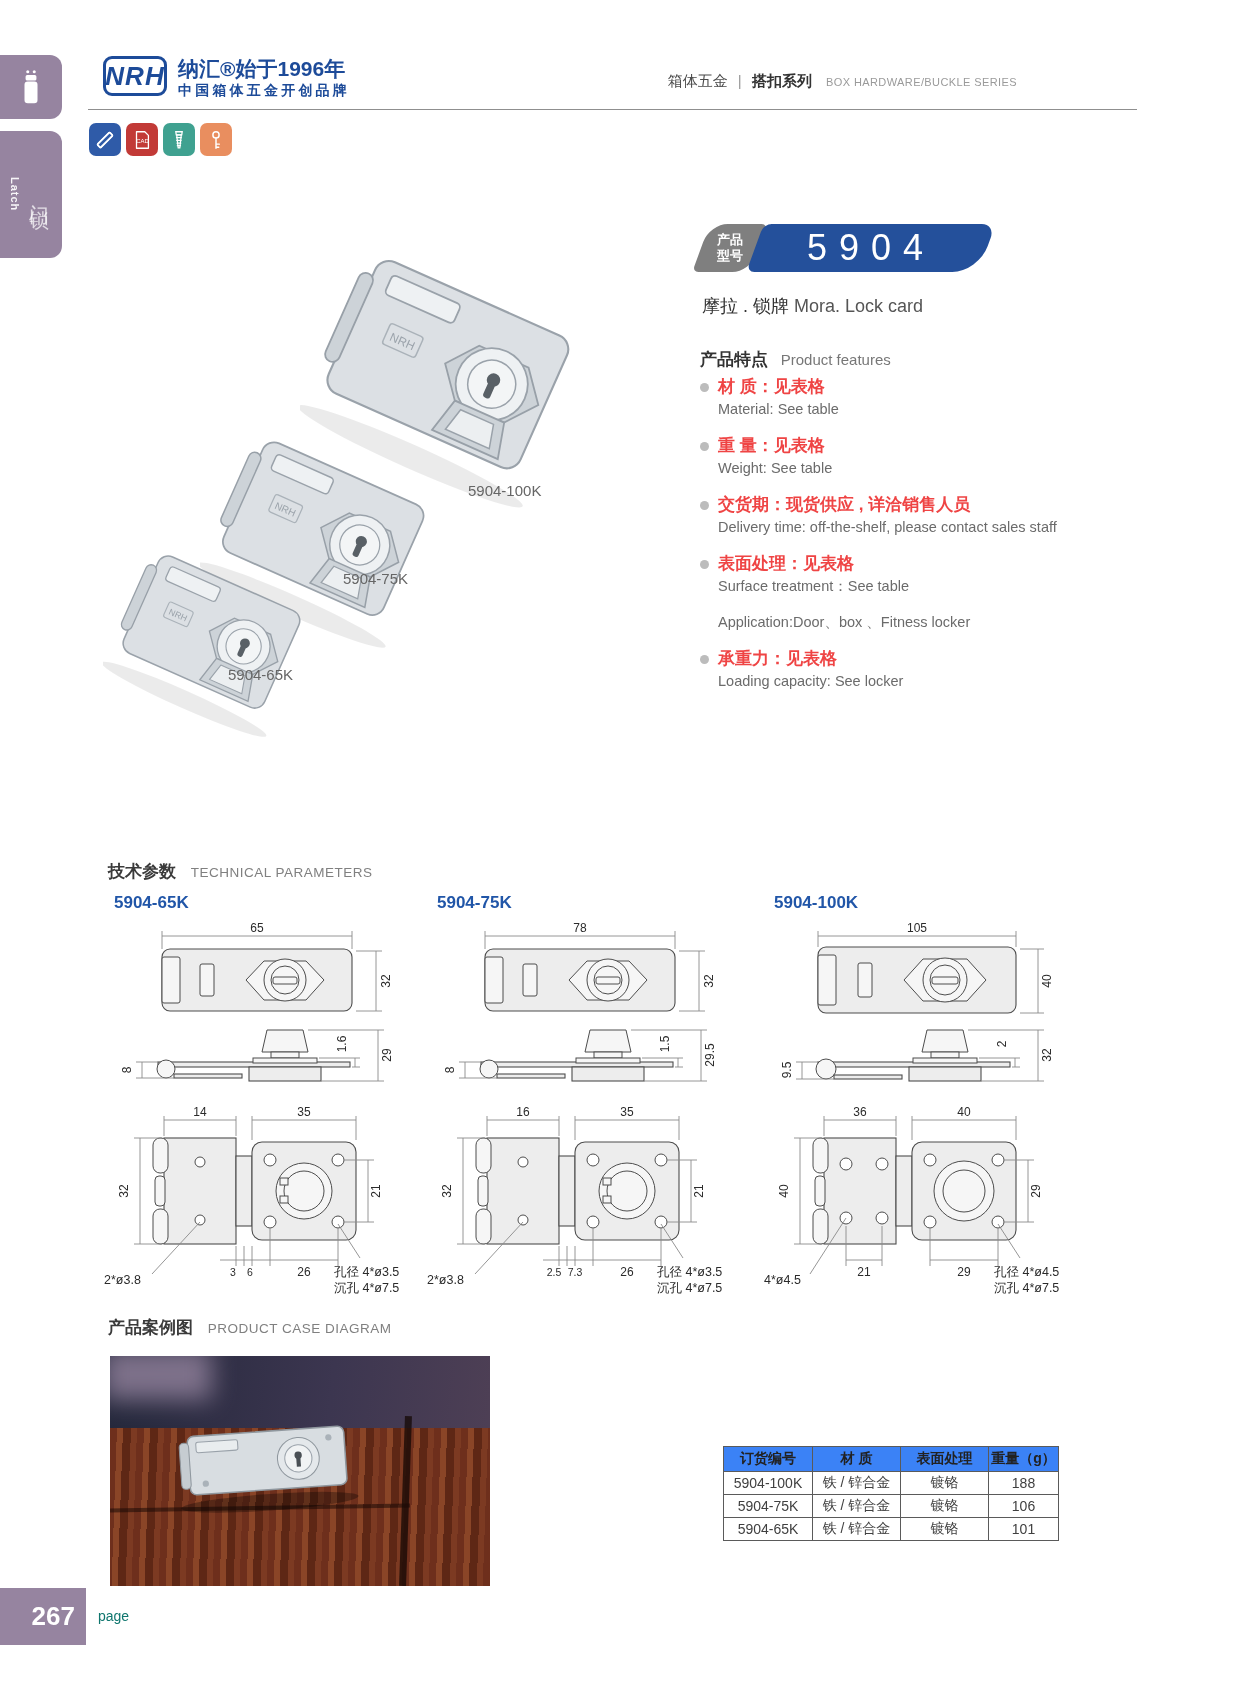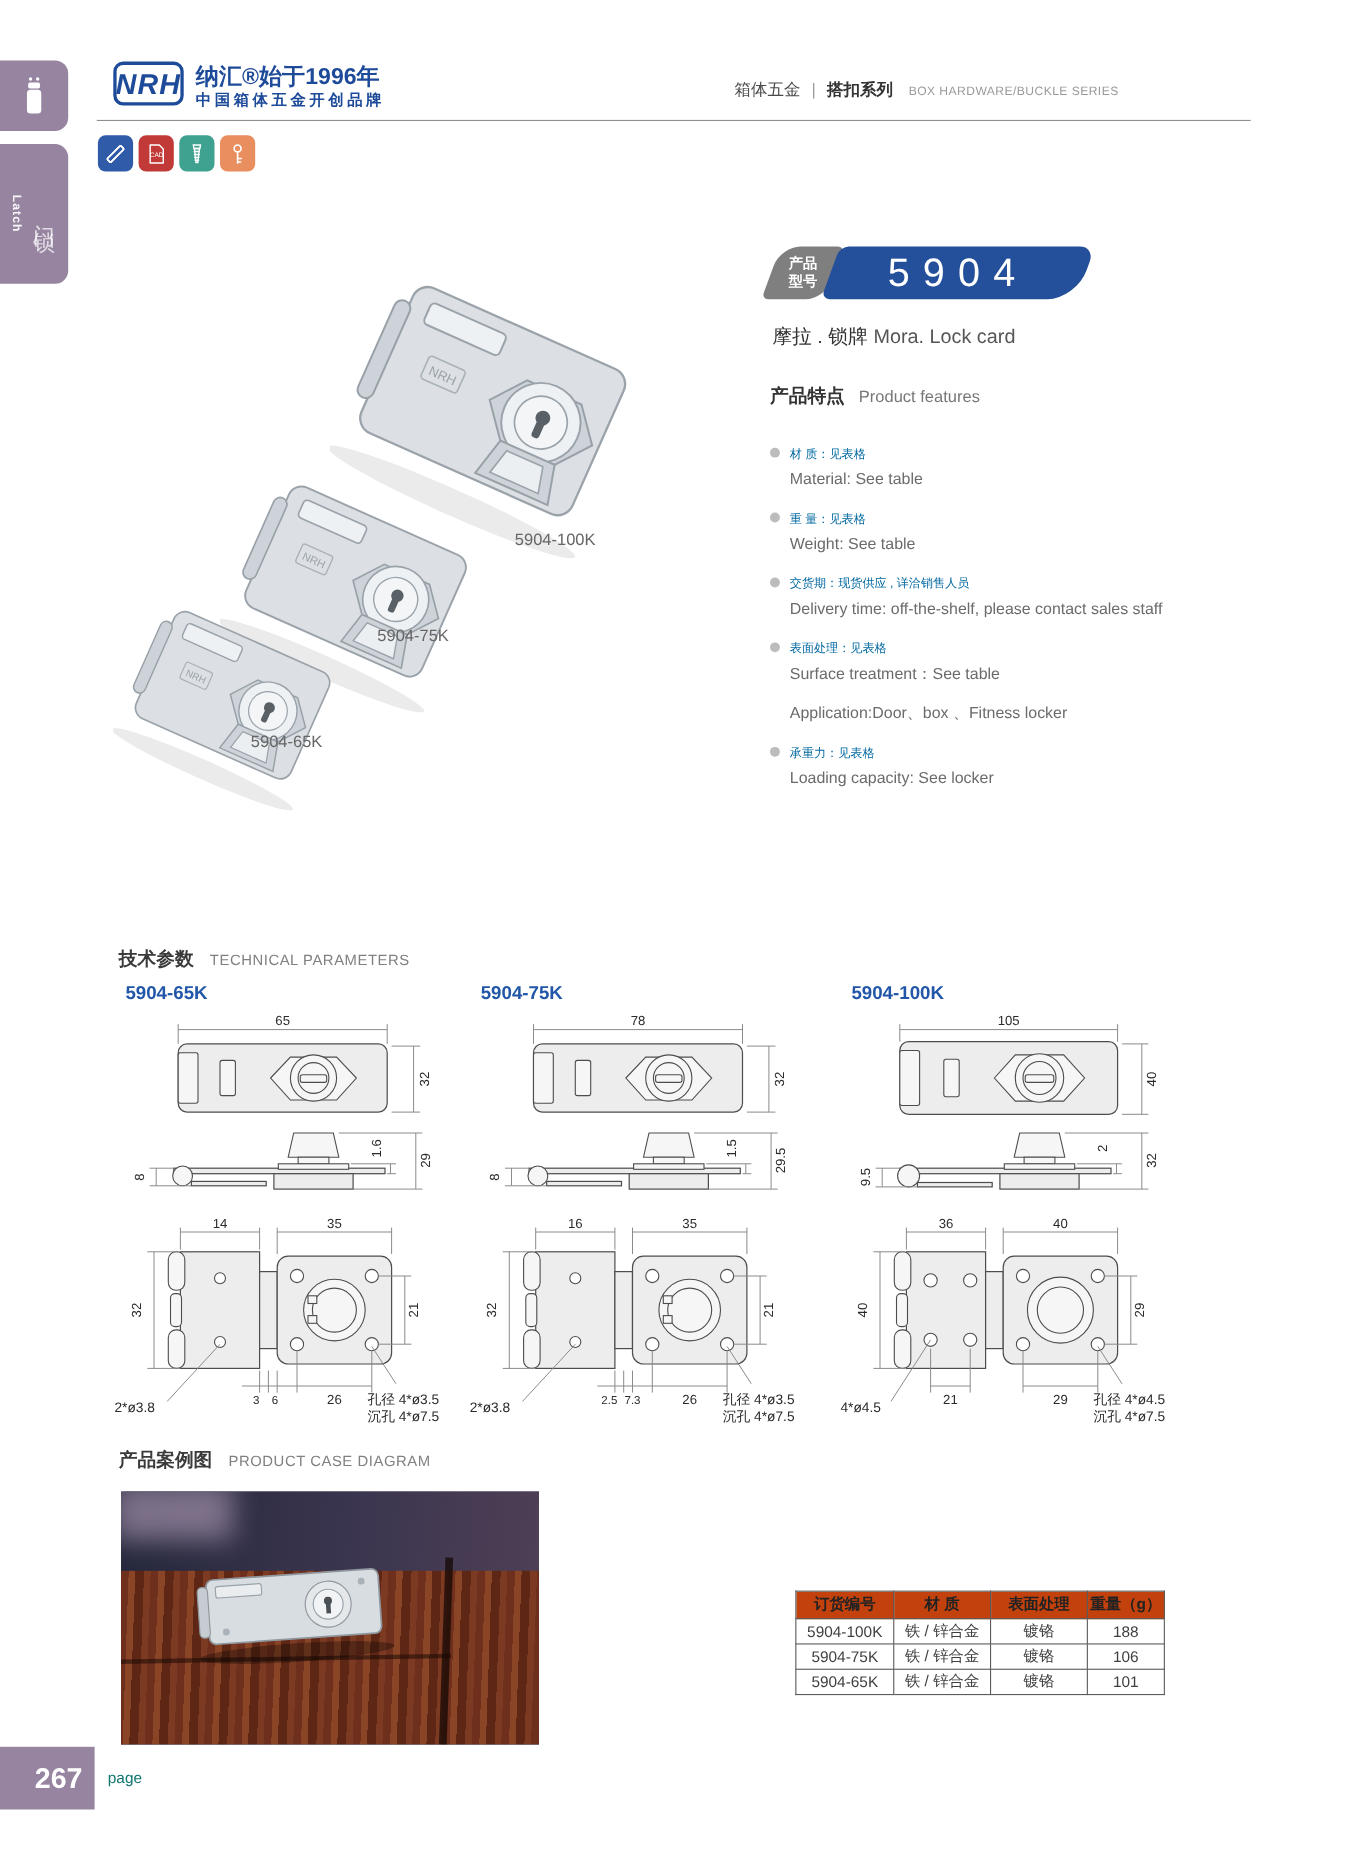--- a/index.html
+++ b/index.html
@@ -43,24 +43,24 @@
                 align-items:center; justify-content:center; color:#fff; font-size:13px; line-height:1.2; font-weight:bold;}
   .badge-blue { left:755px; top:224px; width:232px; height:48px; background:#24509b; transform:skewX(-20deg);
                 border-radius:8px 14px 26px 8px; }
   .badge-blue .in { transform:skewX(20deg); width:100%; height:100%; display:flex; align-items:center;
                 justify-content:center; color:#fff; font-size:36px; letter-spacing:12px; }
   .prod-name { left:702px; top:294px; font-size:18px; color:#333; }
   .prod-name .en { color:#555; }
 
   
   .features { left:700px; top:348px; width:480px; }
-  .feat-head { font-size:17px; font-weight:bold; color:#333; margin-bottom:31px; }
+  .feat-head { font-size:17px; font-weight:bold; color:#333; margin-bottom:4px; }
   .feat-head .en { font-size:15px; font-weight:normal; color:#777; margin-left:8px; }
   .feat-item { margin-bottom:13px; }
-  .feat-cn { font-size:11px; color:#0369a1; line-height:23px; }
+  .feat-cn { font-size:17px; color:#ef4444; line-height:23px;font-weight:bold; }
   .feat-cn .blt { display:inline-block; width:9px; height:9px; border-radius:50%; background:#bcbcbc; margin-right:9px; }
   .feat-en { font-size:14.5px; color:#6b6b6b; line-height:23px; padding-left:18px; }
 
   
   .sec-head { font-size:17px; font-weight:bold; color:#3a3a3a; }
   .sec-head .en { font-size:13.5px; font-weight:normal; color:#808080; margin-left:10px; letter-spacing:.5px; }
   .tech-col { position:absolute; top:893px; width:310px; }
   .tcol-title { font-size:17px; font-weight:bold; color:#2156a8; margin:0 0 10px 14px; }
   .tech-col svg { display:block; overflow:visible; }
   .ol  { fill:#ededed; stroke:#4d4d4d; stroke-width:1.1; }
@@ -77,21 +77,21 @@
             background:linear-gradient(100deg,#23273a 0%,#3c3650 55%,#514156 100%); }
   .cp-purple { position:absolute; left:-8px; top:-8px; width:110px; height:52px; background:#8d7e98; filter:blur(12px); opacity:.85; }
   .cp-wood { position:absolute; left:0; top:72px; width:380px; height:158px;
              background:repeating-linear-gradient(92deg,#6e2f1c 0 7px,#8a4527 7px 13px,#5e2715 13px 21px,#7c3a22 21px 27px); }
   .cp-gap { position:absolute; left:292px; top:60px; width:7px; height:170px; background:rgba(20,8,4,.75); transform:rotate(2deg); }
   .cp-seam { position:absolute; left:0; top:150px; width:300px; height:4px; background:rgba(25,10,5,.55); transform:rotate(-1deg); }
 
   
   .spec { left:723px; top:1446px; border-collapse:collapse; }
   .spec td { border:1px solid #5a5a5a; font-size:14px; color:#404040; text-align:center; height:23px; }
-  .spec tr.hd td { background:#c2410c; font-weight:bold; color:#222; height:25px; }
+  .spec tr.hd td { background:#3b82f6; font-weight:bold; color:#222; height:25px; }
   .c0{width:89px}.c1{width:88px}.c2{width:88px}.c3{width:70px}
 
   
   .page-badge { left:0; top:1588px; width:86px; height:57px; background:#9684a0; color:#fff;
                 display:flex; align-items:center; justify-content:flex-end; padding-right:11px;
                 font-size:26px; font-weight:bold; }
   .page-word { left:98px; top:1608px; font-size:14px; color:#0f766e; }
 </style>
 </head>
 <body>

